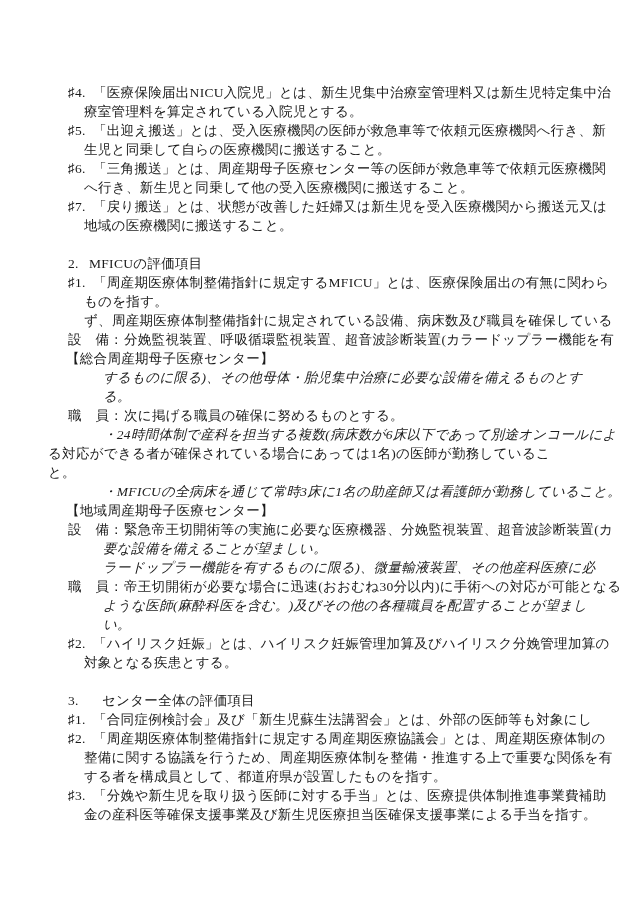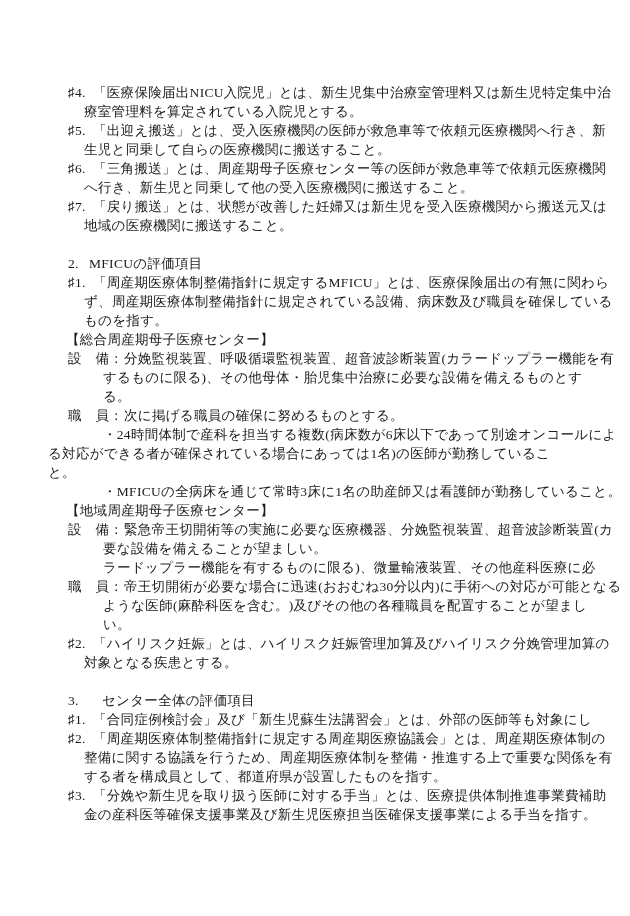--- a/index.html
+++ b/index.html
@@ -23,21 +23,21 @@
   .line {
     height: 19px;
     line-height: 19px;
     white-space: nowrap;
     box-sizing: border-box;
   }
   
   .li-item    { padding-left: 68px; }   
   .li-bracket { padding-left: 66px; }   
   .li-c1      { padding-left: 84px; }   
-  .li-c2      { padding-left: 103px; }  
+  .li-c2      { padding-left: 103px; font-style: italic; }  
   .li-c3      { padding-left: 48px; }  
   .li-blank   { }
   
   .mk       { display: inline-block; vertical-align: top; }
   .mk-item  { width: 25px; }   
   .mk-h2    { width: 21px; }   
   .mk-h3    { width: 34px; }   
   .mk-label { width: 56px; }   
 </style>
 </head>
@@ -51,24 +51,24 @@
   <div class="line li-c1"><span>生児と同乗して自らの医療機関に搬送すること。</span></div>
   <div class="line li-item"><span class="mk mk-item">♯6.</span><span>「三角搬送」とは、周産期母子医療センター等の医師が救急車等で依頼元医療機関</span></div>
   <div class="line li-c1"><span>へ行き、新生児と同乗して他の受入医療機関に搬送すること。</span></div>
   <div class="line li-item"><span class="mk mk-item">♯7.</span><span>「戻り搬送」とは、状態が改善した妊婦又は新生児を受入医療機関から搬送元又は</span></div>
   <div class="line li-c1"><span>地域の医療機関に搬送すること。</span></div>
 
   <div class="line li-blank"></div>
 
   <div class="line li-item"><span class="mk mk-h2">2.</span><span>MFICUの評価項目</span></div>
   <div class="line li-item"><span class="mk mk-item">♯1.</span><span>「周産期医療体制整備指針に規定するMFICU」とは、医療保険届出の有無に関わら</span></div>
+  <div class="line li-c1"><span>ものを指す。</span></div>
   <div class="line li-c1"><span>ず、周産期医療体制整備指針に規定されている設備、病床数及び職員を確保している</span></div>
-  <div class="line li-c1"><span>ものを指す。</span></div>
+  <div class="line li-item"><span class="mk mk-label">設　備：</span><span>分娩監視装置、呼吸循環監視装置、超音波診断装置(カラードップラー機能を有</span></div>
   <div class="line li-bracket"><span>【総合周産期母子医療センター】</span></div>
-  <div class="line li-item"><span class="mk mk-label">設　備：</span><span>分娩監視装置、呼吸循環監視装置、超音波診断装置(カラードップラー機能を有</span></div>
   <div class="line li-c2"><span>するものに限る)、その他母体・胎児集中治療に必要な設備を備えるものとす</span></div>
   <div class="line li-c2"><span>る。</span></div>
   <div class="line li-item"><span class="mk mk-label">職　員：</span><span>次に掲げる職員の確保に努めるものとする。</span></div>
   <div class="line li-c2"><span>・24時間体制で産科を担当する複数(病床数が6床以下であって別途オンコールによ</span></div>
   <div class="line li-c3"><span>る対応ができる者が確保されている場合にあっては1名)の医師が勤務しているこ</span></div>
   <div class="line li-c3"><span>と。</span></div>
   <div class="line li-c2"><span>・MFICUの全病床を通じて常時3床に1名の助産師又は看護師が勤務していること。</span></div>
   <div class="line li-bracket"><span>【地域周産期母子医療センター】</span></div>
   <div class="line li-item"><span class="mk mk-label">設　備：</span><span>緊急帝王切開術等の実施に必要な医療機器、分娩監視装置、超音波診断装置(カ</span></div>
   <div class="line li-c2"><span>要な設備を備えることが望ましい。</span></div>

